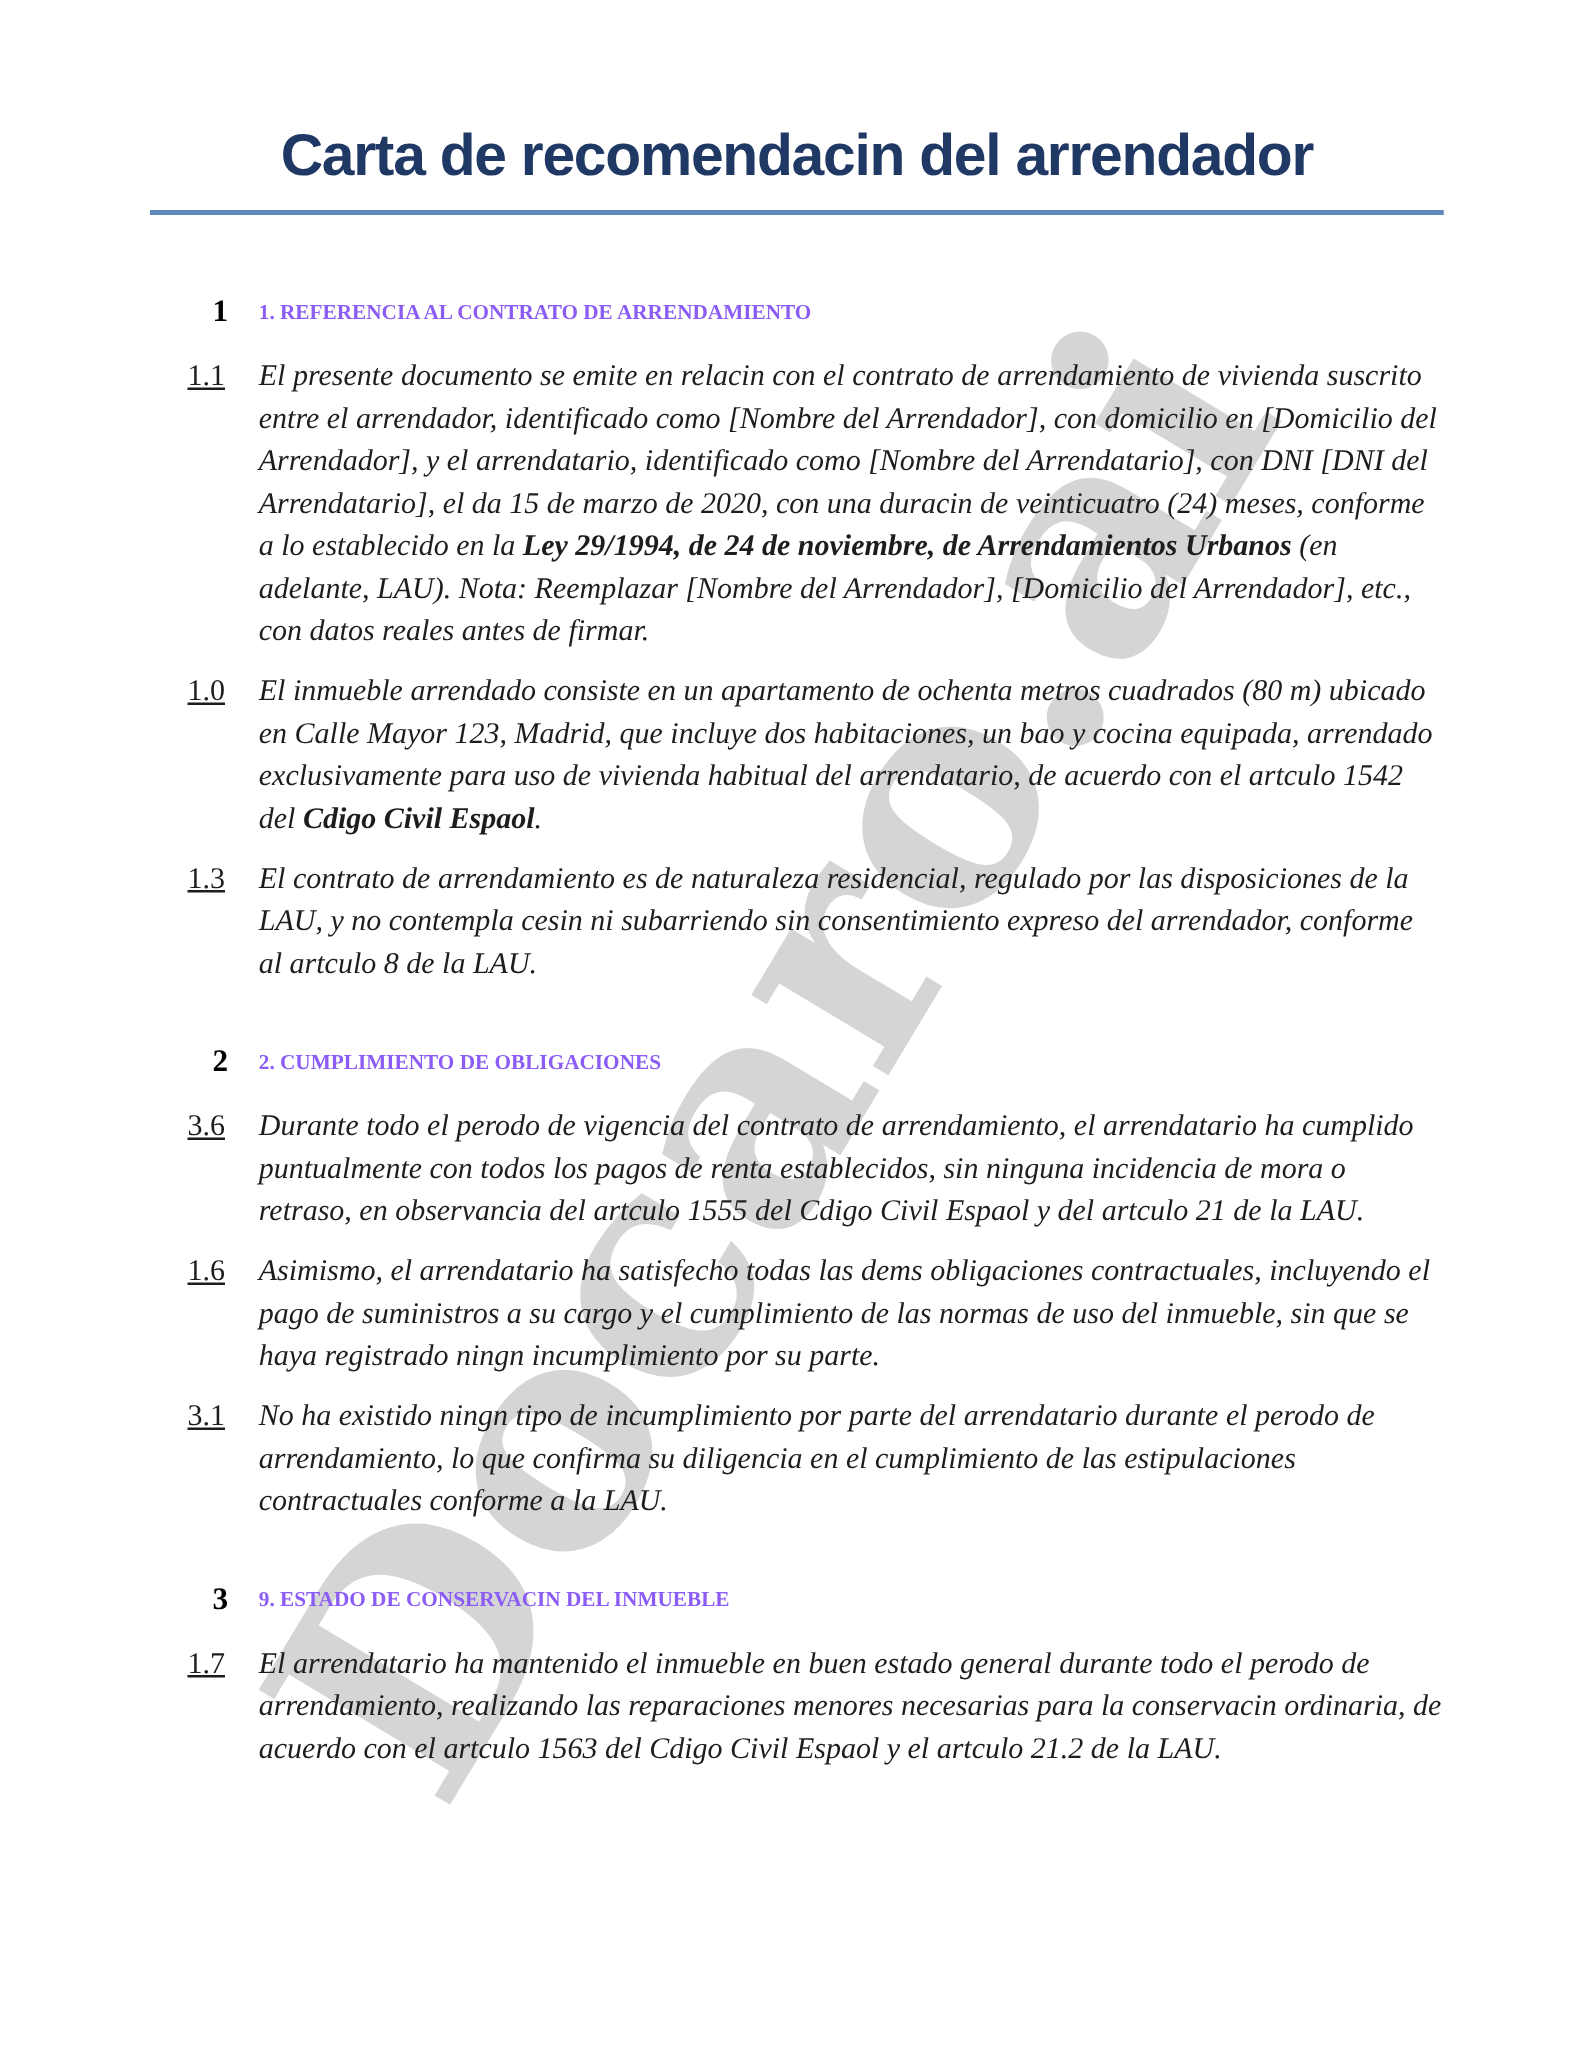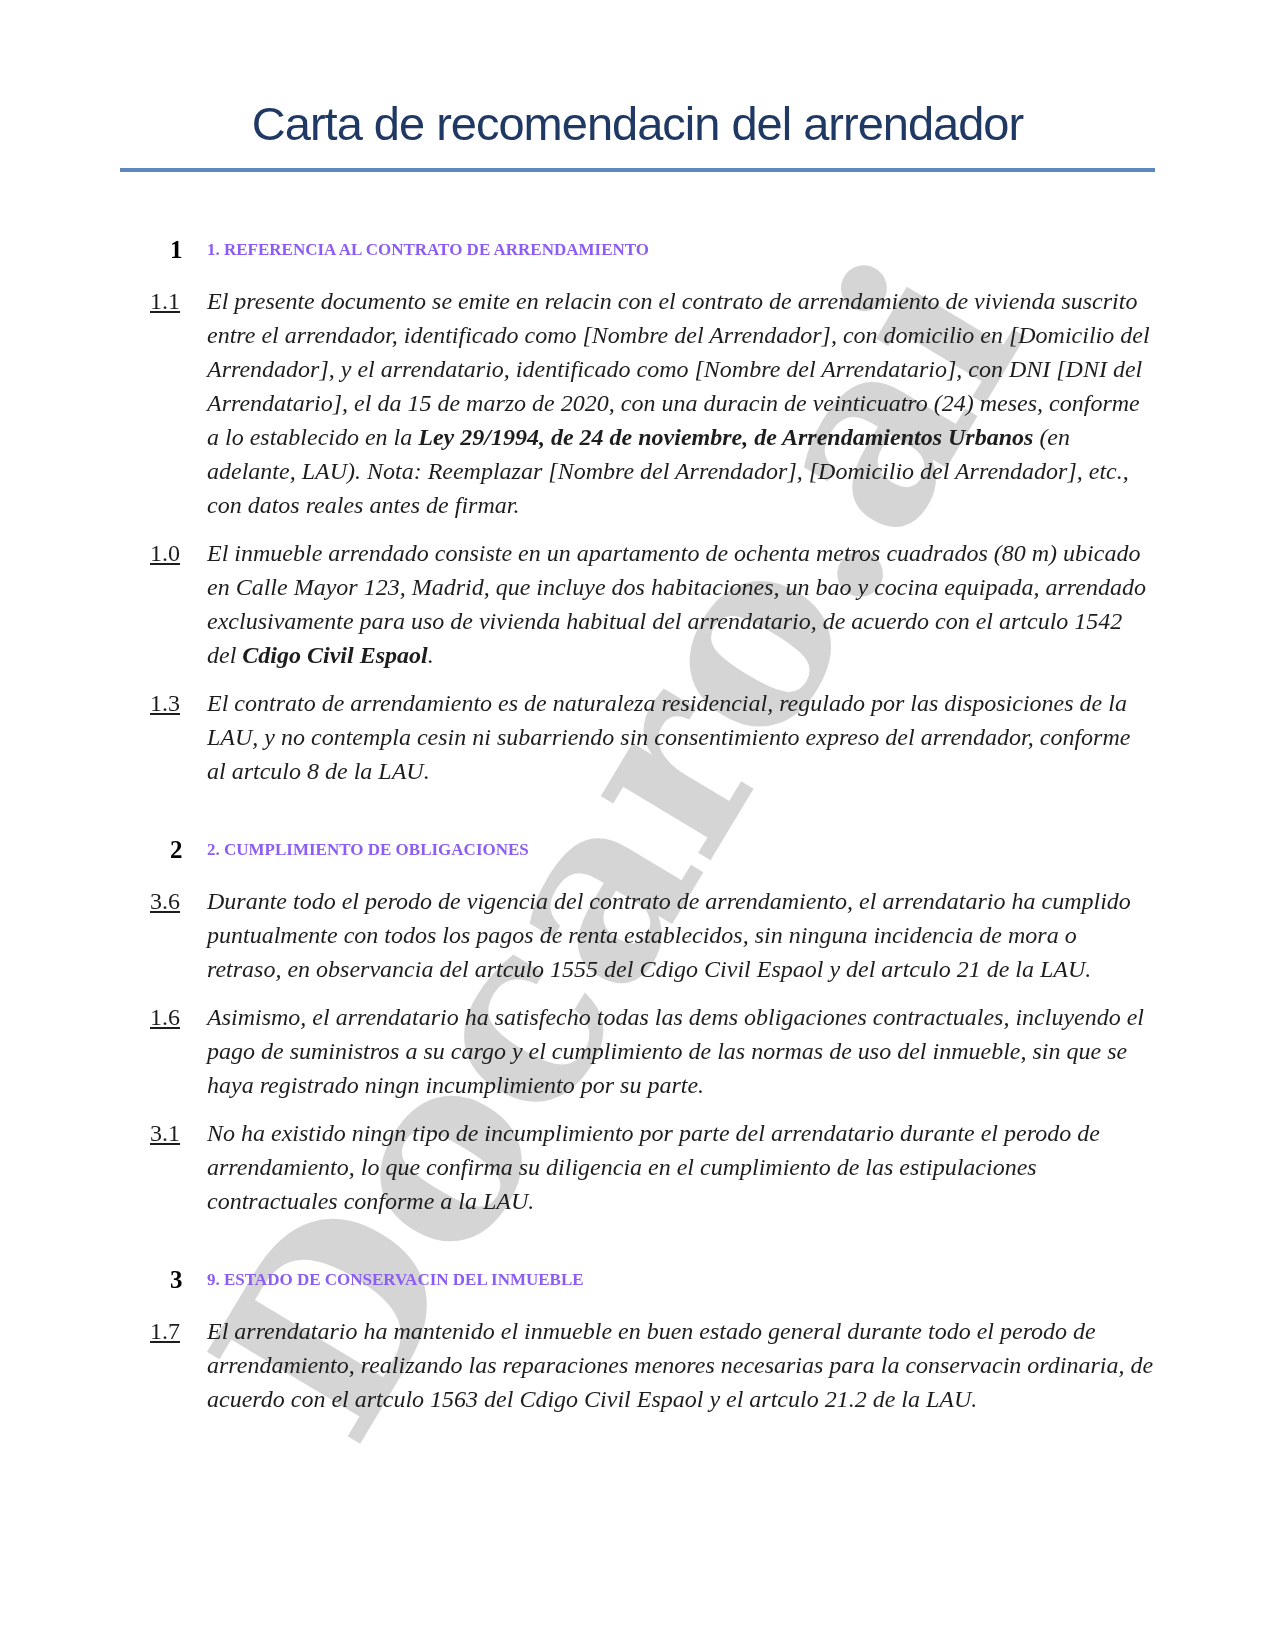--- a/index.html
+++ b/index.html
@@ -28,21 +28,21 @@
     user-select: none;
   }
   .content {
     position: relative;
     z-index: 1;
     padding: 92px 120px 0 120px;
   }
   .doc-title {
     margin: 0;
     font-family: "Liberation Sans", sans-serif;
-    font-weight: 400;
+    font-weight: 700;
     font-size: 47px;
     line-height: 64px;
     letter-spacing: -1px;
     text-align: center;
     padding-bottom: 12px;
     border-bottom: 4px solid #5e87bb;
   }
   #sections { padding-top: 60px; }
   .section + .section { margin-top: 44px; }
   .row { display: flex; align-items: flex-start; }

